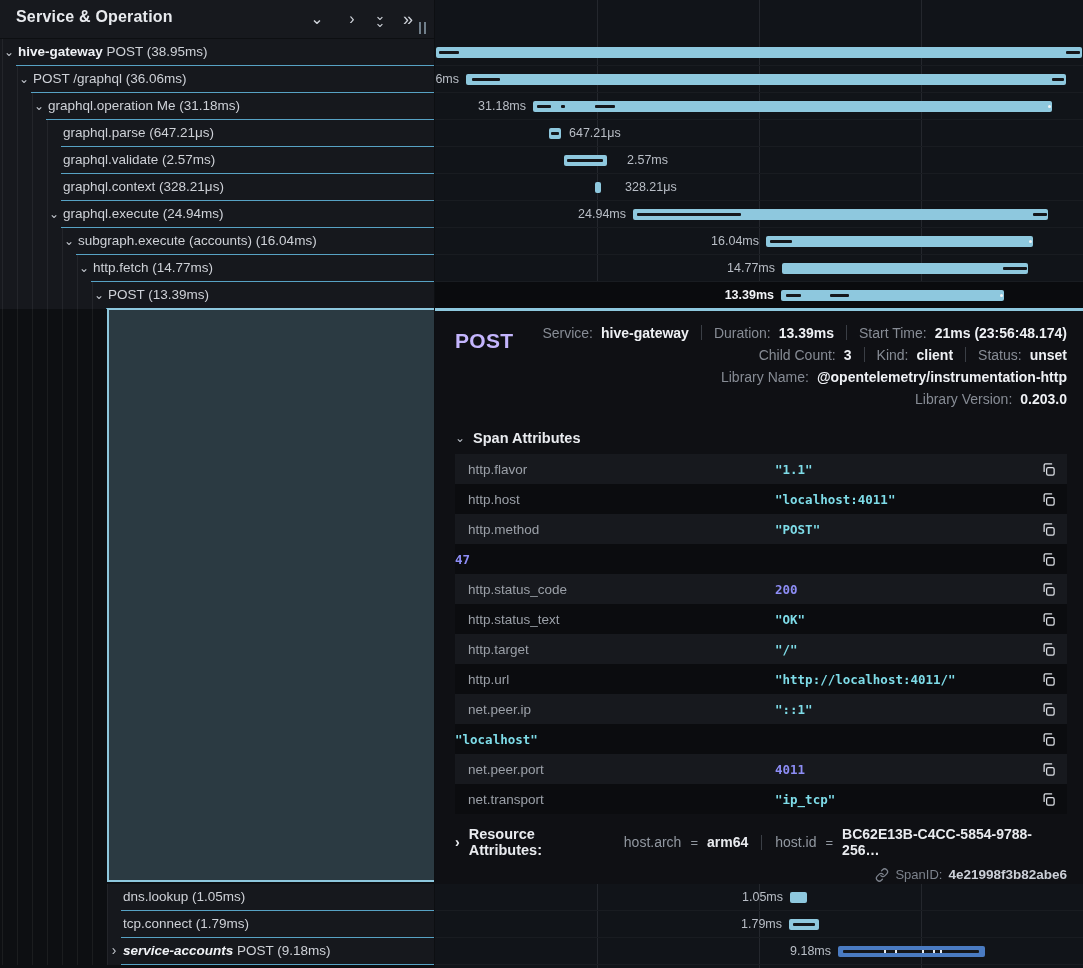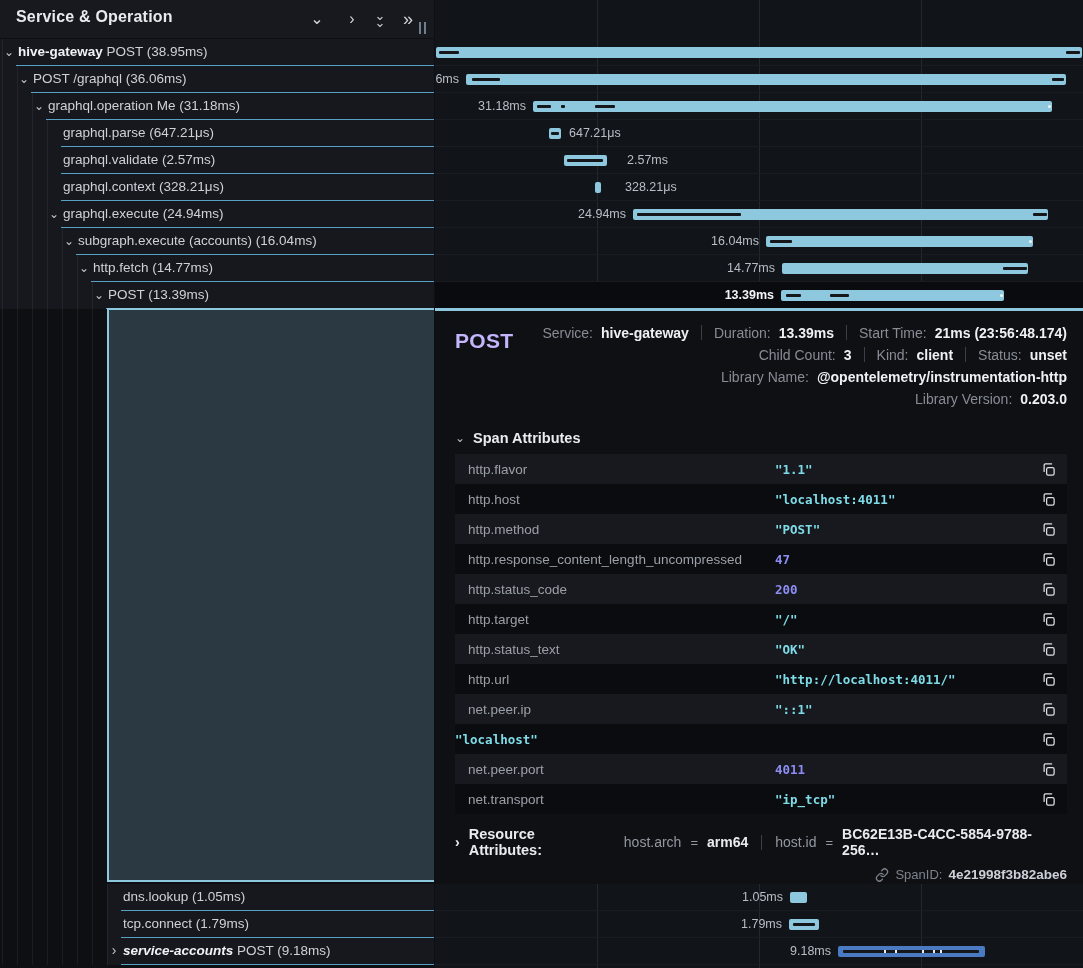--- a/index.html
+++ b/index.html
@@ -332,52 +332,51 @@
           <div class="akey">http.method</div>
           <div class="aval string">"POST"</div>
           <div class="acopy">
             <svg width="15" height="15" viewBox="0 0 24 24" fill="none" stroke-width="2" stroke-linecap="round" stroke-linejoin="round">
               <rect x="9" y="9" width="12" height="12" rx="2.5"></rect>
               <path d="M5 15V5a2 2 0 0 1 2-2h10"></path>
             </svg>
           </div>
         </div>
         <div class="arow">
-          <div class="akey">http.response_content_length_uncompressed</div>
           <div class="aval number">47</div>
           <div class="acopy">
             <svg width="15" height="15" viewBox="0 0 24 24" fill="none" stroke-width="2" stroke-linecap="round" stroke-linejoin="round">
               <rect x="9" y="9" width="12" height="12" rx="2.5"></rect>
               <path d="M5 15V5a2 2 0 0 1 2-2h10"></path>
             </svg>
           </div>
         </div>
         <div class="arow">
           <div class="akey">http.status_code</div>
           <div class="aval number">200</div>
           <div class="acopy">
             <svg width="15" height="15" viewBox="0 0 24 24" fill="none" stroke-width="2" stroke-linecap="round" stroke-linejoin="round">
               <rect x="9" y="9" width="12" height="12" rx="2.5"></rect>
               <path d="M5 15V5a2 2 0 0 1 2-2h10"></path>
             </svg>
           </div>
         </div>
         <div class="arow">
+          <div class="akey">http.status_text</div>
+          <div class="aval string">"OK"</div>
+          <div class="acopy">
+            <svg width="15" height="15" viewBox="0 0 24 24" fill="none" stroke-width="2" stroke-linecap="round" stroke-linejoin="round">
+              <rect x="9" y="9" width="12" height="12" rx="2.5"></rect>
+              <path d="M5 15V5a2 2 0 0 1 2-2h10"></path>
+            </svg>
+          </div>
+        </div>
+        <div class="arow">
           <div class="akey">http.target</div>
           <div class="aval string">"/"</div>
-          <div class="acopy">
-            <svg width="15" height="15" viewBox="0 0 24 24" fill="none" stroke-width="2" stroke-linecap="round" stroke-linejoin="round">
-              <rect x="9" y="9" width="12" height="12" rx="2.5"></rect>
-              <path d="M5 15V5a2 2 0 0 1 2-2h10"></path>
-            </svg>
-          </div>
-        </div>
-        <div class="arow">
-          <div class="akey">http.status_text</div>
-          <div class="aval string">"OK"</div>
           <div class="acopy">
             <svg width="15" height="15" viewBox="0 0 24 24" fill="none" stroke-width="2" stroke-linecap="round" stroke-linejoin="round">
               <rect x="9" y="9" width="12" height="12" rx="2.5"></rect>
               <path d="M5 15V5a2 2 0 0 1 2-2h10"></path>
             </svg>
           </div>
         </div>
         <div class="arow">
           <div class="akey">http.url</div>
           <div class="aval string">"http://localhost:4011/"</div>

